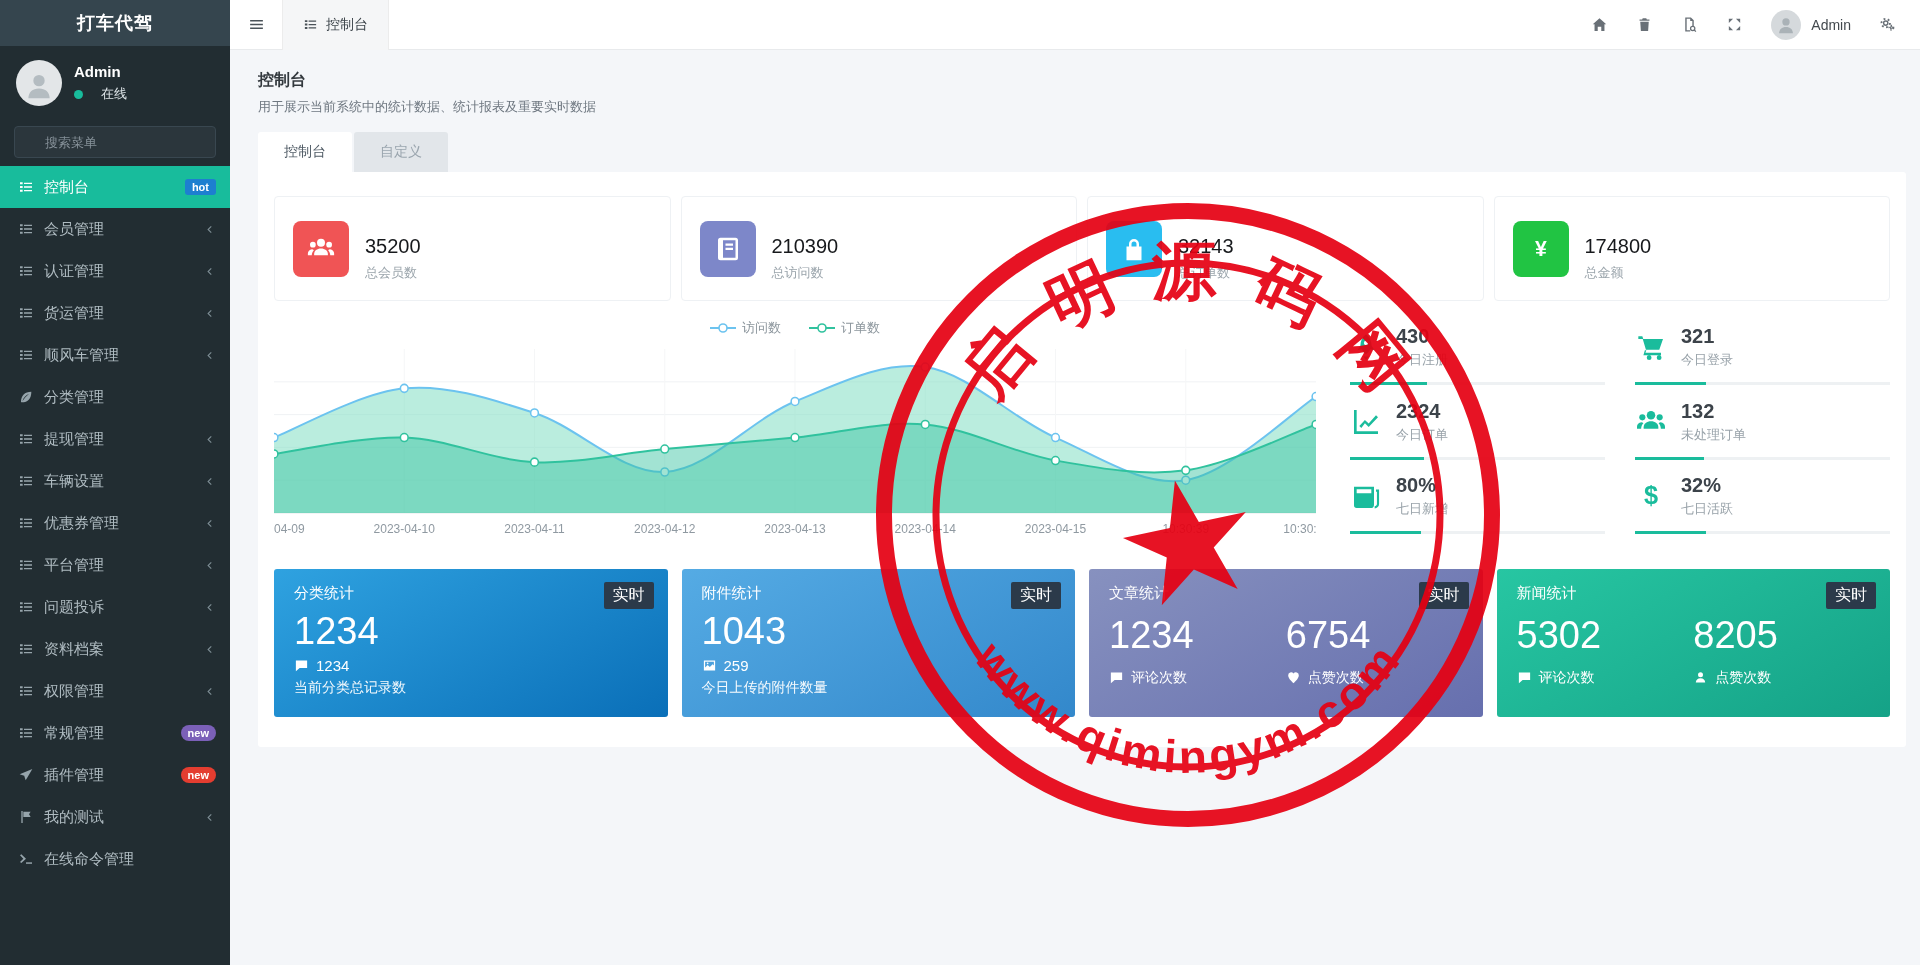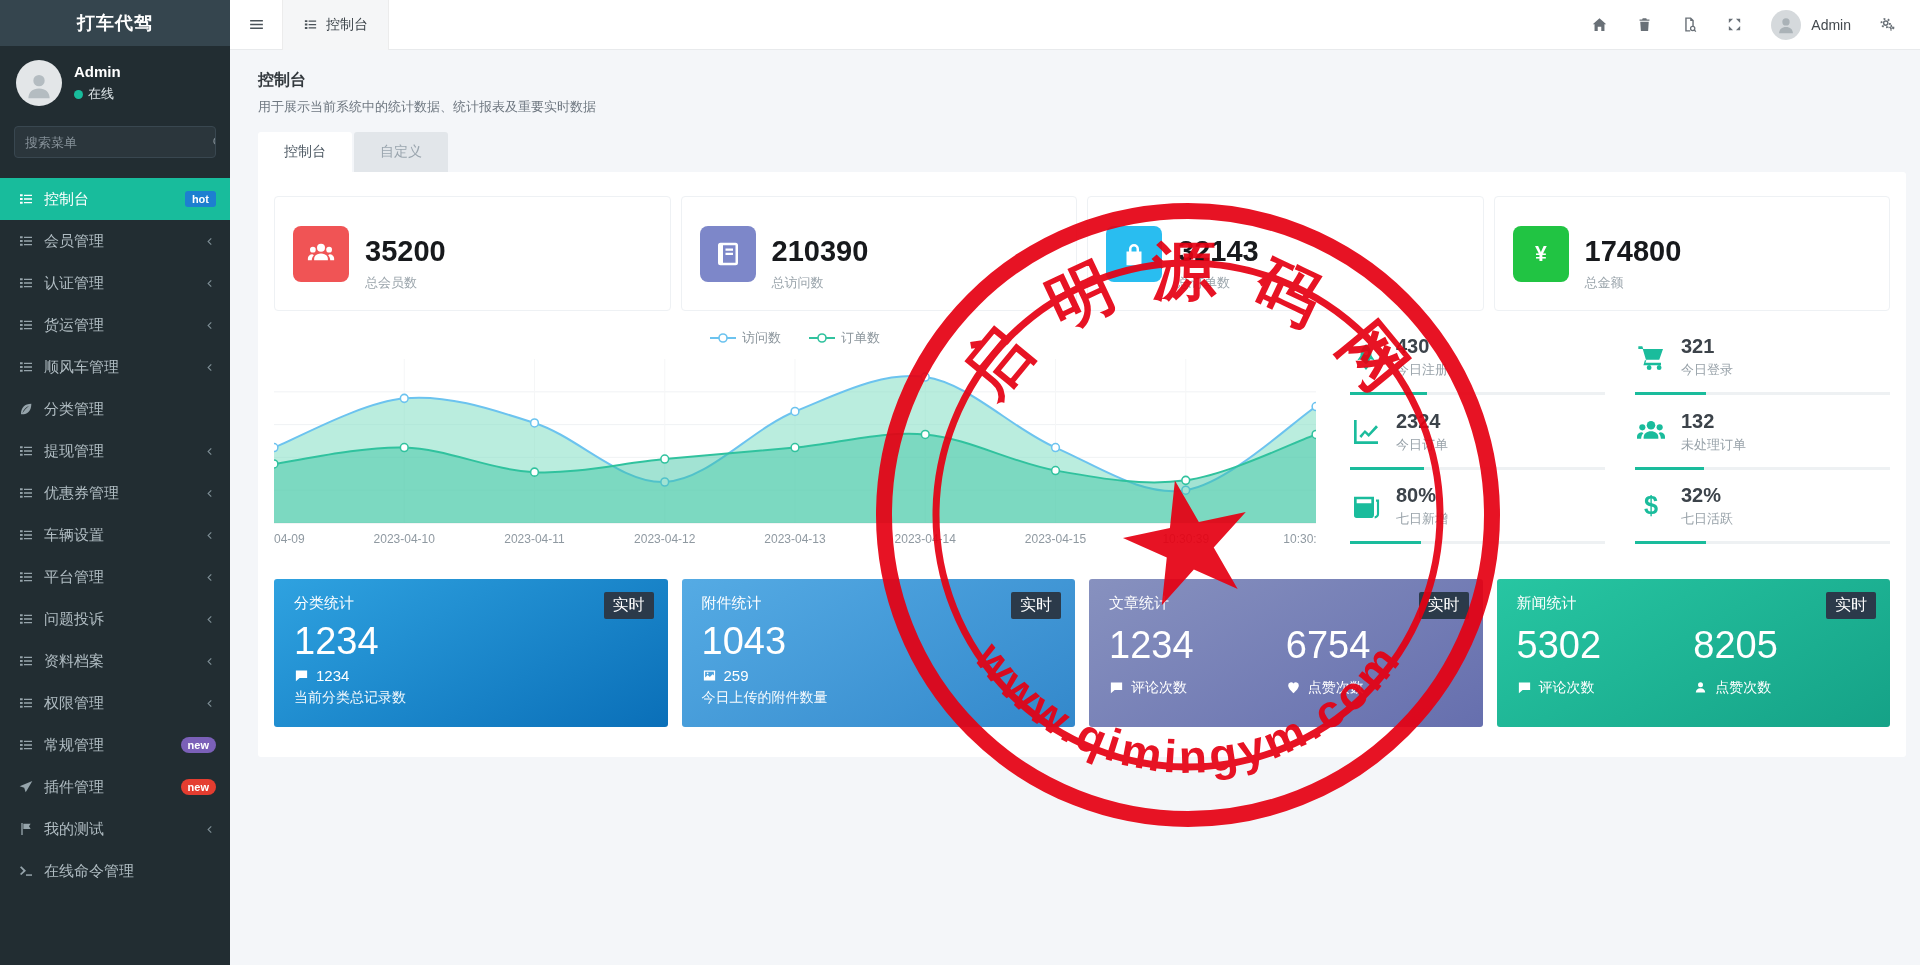--- a/index.html
+++ b/index.html
@@ -9,24 +9,24 @@
 
   
   .sidebar { width:230px; height:100%; background:#222d32; flex:none; position:relative; }
   .logo { height:46px; background:#35454e; color:#fff; font-size:18px; font-weight:bold;
     display:flex; align-items:center; justify-content:center; letter-spacing:1px; }
   .user-panel { display:flex; gap:12px; padding:14px 16px 10px; align-items:center; }
   .avatar-lg { width:46px; height:46px; border-radius:50%; background:#e3e6e8; overflow:hidden; flex:none;
     display:flex; align-items:center; justify-content:center; color:#b4bcc1; }
   .avatar-lg svg { width:34px; height:34px; margin-top:8px; }
   .user-meta .name { color:#fff; font-weight:bold; font-size:15px; }
-  .user-meta .status { margin-top:5px; font-size:13px; color:#dfe6e9; display:flex; align-items:center; gap:5px; }
+  .user-meta .status { margin-top:5px; font-size:13px; color:#dfe6e9; display:flex; align-items:center; gap:18px; }
   .dot { width:9px; height:9px; border-radius:50%; background:#18bc9c; display:inline-block; }
-  .search-box { margin:10px 14px 20px; display:flex; background:#2b363c; border:1px solid #394750;
-    border-radius:4px; height:32px; overflow:hidden; }
+  .search-box { margin:10px 14px 8px; display:flex; background:#2b363c; border:1px solid #394750;
+    border-radius:4px; height:32px; overflow:hidden;padding-left:20px; }
   .search-box input { flex:1; background:transparent; border:none; outline:none; color:#cfd6da;
     font-size:13px; padding:0 10px; font-family:inherit; }
   .search-box input::placeholder { color:#869199; }
   .search-box button { width:34px; background:transparent; border:none; color:#869199; cursor:pointer;
     display:flex; align-items:center; justify-content:center; }
   .menu { list-style:none; }
   .menu li { height:42px; display:flex; align-items:center; padding:0 14px 0 18px; gap:10px;
     color:#b0bcc2; font-size:15px; cursor:pointer; position:relative; }
   .menu li .mi { width:16px; height:16px; flex:none; color:#96a4ab; }
   .menu li.active { background:#18bc9c; color:#fff; }
@@ -65,21 +65,21 @@
   .tab.active { background:#fff; color:#515c66; }
   .tab.inactive { background:#e2e6ea; color:#9aa5ae; margin-left:2px; }
   .panel { background:#fff; border-radius:0 3px 3px 3px; padding:24px 16px 30px; }
 
   
   .stats-row { display:grid; grid-template-columns:repeat(4,1fr); gap:10px; }
   .stat-box { border:1px solid #eef1f4; border-radius:4px; padding:18px; display:flex; gap:16px; align-items:center; }
   .stat-ic { width:56px; height:56px; border-radius:8px; color:#fff; display:flex; align-items:center;
     justify-content:center; flex:none; }
   .stat-ic svg { width:30px; height:30px; }
-  .stat-num { font-size:29px; font-weight:bold; color:#17191c;margin-top:20px; }
+  .stat-num { font-size:20px; font-weight:normal; color:#17191c;margin-top:20px; }
   .stat-lbl { font-size:13px; color:#9aa4ab; margin-top:6px; }
 
   
   .middle { display:flex; gap:34px; margin-top:14px; }
   .chart-block { flex:1; min-width:0; position:relative; }
   .legend { height:26px; display:flex; justify-content:center; gap:28px; align-items:center; }
   .legend-item { display:flex; align-items:center; gap:6px; font-size:13px; color:#8b959c; cursor:pointer; }
   .chart-svg { width:100%; height:178px; display:block; }
   .axis { position:relative; height:20px; overflow:hidden; font-size:12px; color:#8f99a1; }
   .axis span { position:absolute; top:3px; white-space:nowrap; }
@@ -205,31 +205,31 @@
     <span class="lbl">提现管理</span>
 
     <svg class="chev" viewBox="0 0 24 24" fill="currentColor" style="">
             <path d="M14.5 5.5L8 12l6.5 6.5 1.5-1.5-5-5 5-5z"></path>
           </svg>
   </li>
   <li class="">
     <svg class="mi" viewBox="0 0 24 24" fill="currentColor" style="">
             <path d="M3 5h4v3H3zM9 5.5h12v2H9zM3 10.5h4v3H3zM9 11h12v2H9zM3 16h4v3H3zM9 16.5h12v2H9z"></path>
           </svg>
+    <span class="lbl">车辆设置</span>
+
+    <svg class="chev" viewBox="0 0 24 24" fill="currentColor" style="">
+            <path d="M14.5 5.5L8 12l6.5 6.5 1.5-1.5-5-5 5-5z"></path>
+          </svg>
+  </li>
+  <li class="">
+    <svg class="mi" viewBox="0 0 24 24" fill="currentColor" style="">
+            <path d="M3 5h4v3H3zM9 5.5h12v2H9zM3 10.5h4v3H3zM9 11h12v2H9zM3 16h4v3H3zM9 16.5h12v2H9z"></path>
+          </svg>
     <span class="lbl">优惠券管理</span>
-
-    <svg class="chev" viewBox="0 0 24 24" fill="currentColor" style="">
-            <path d="M14.5 5.5L8 12l6.5 6.5 1.5-1.5-5-5 5-5z"></path>
-          </svg>
-  </li>
-  <li class="">
-    <svg class="mi" viewBox="0 0 24 24" fill="currentColor" style="">
-            <path d="M3 5h4v3H3zM9 5.5h12v2H9zM3 10.5h4v3H3zM9 11h12v2H9zM3 16h4v3H3zM9 16.5h12v2H9z"></path>
-          </svg>
-    <span class="lbl">车辆设置</span>
 
     <svg class="chev" viewBox="0 0 24 24" fill="currentColor" style="">
             <path d="M14.5 5.5L8 12l6.5 6.5 1.5-1.5-5-5 5-5z"></path>
           </svg>
   </li>
   <li class="">
     <svg class="mi" viewBox="0 0 24 24" fill="currentColor" style="">
             <path d="M3 5h4v3H3zM9 5.5h12v2H9zM3 10.5h4v3H3zM9 11h12v2H9zM3 16h4v3H3zM9 16.5h12v2H9z"></path>
           </svg>
     <span class="lbl">平台管理</span>

